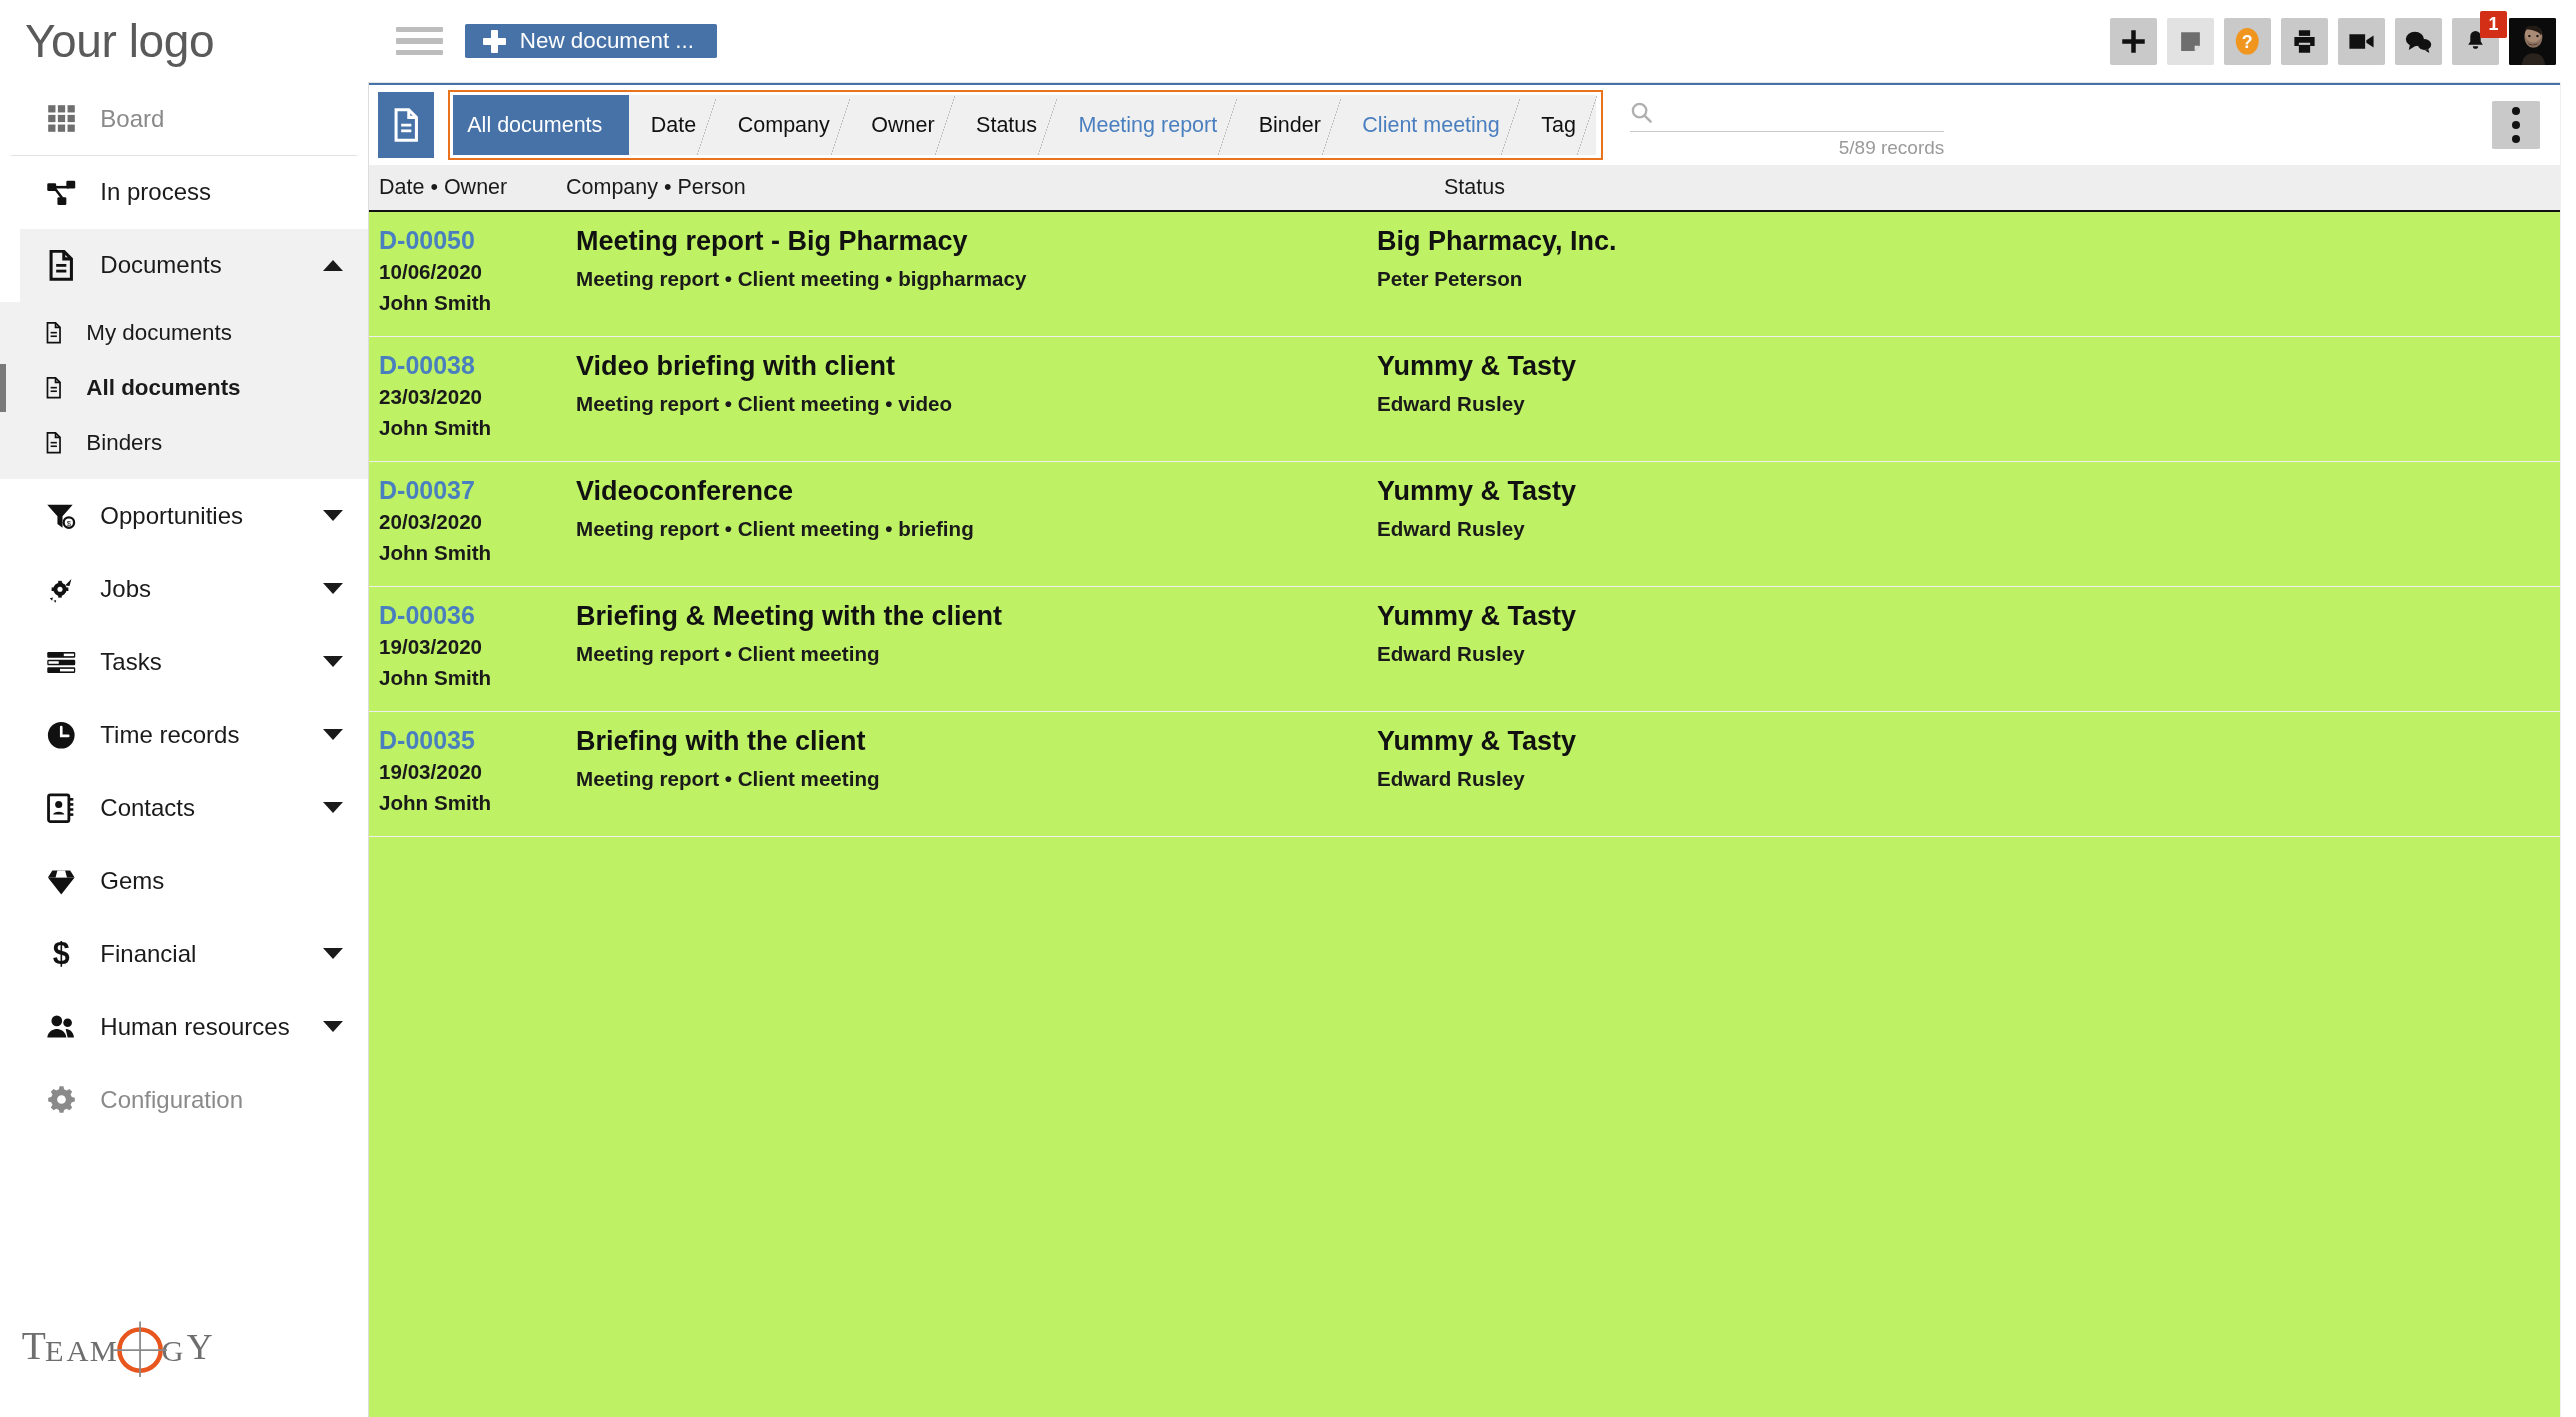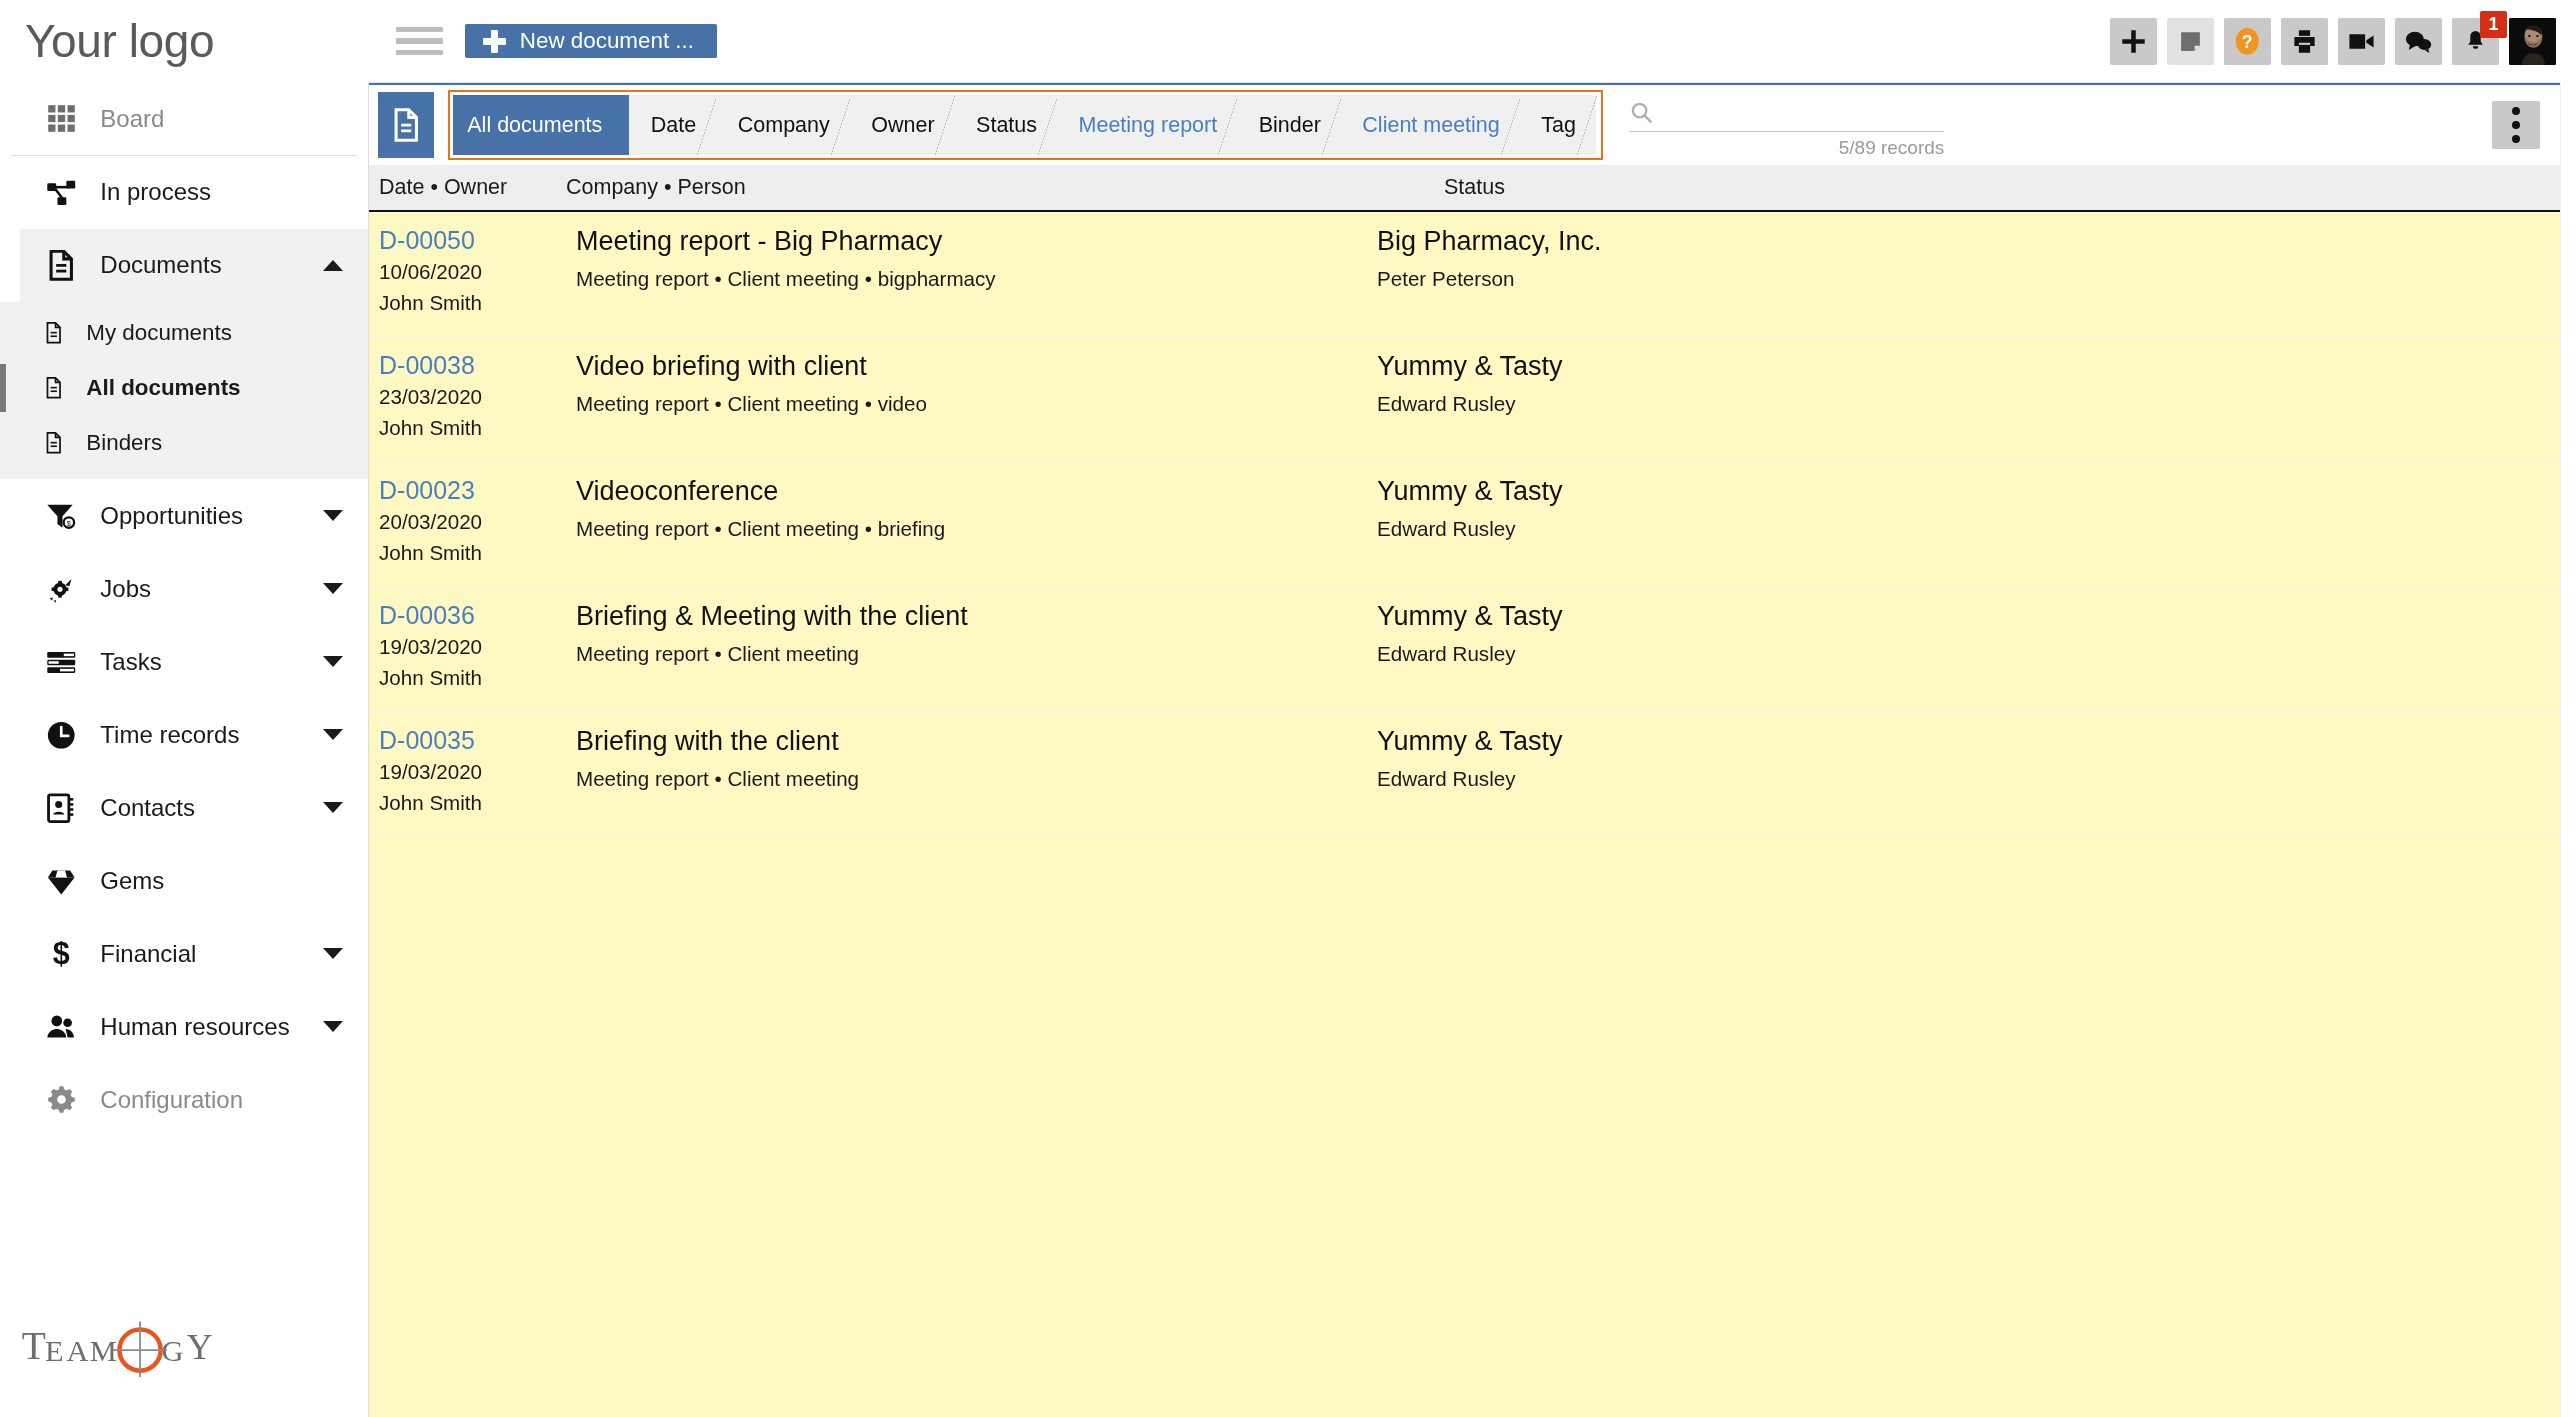--- a/index.html
+++ b/index.html
@@ -190,21 +190,21 @@
     background: #eeeeee; height: 47px;
     display: flex; align-items: center;
     border-bottom: 2.7px solid #111;
     font-size: 21.5px; color: #1a1a1a;
   }
   .col-a { width: 197px; min-width: 197px; padding-left: 10px; }
   .col-b { flex: 1; padding-left: 10px; }
   .col-c { width: 878px; min-width: 878px; }
   .col-d { width: 305px; min-width: 305px; }
 
-  .rows { flex: 1; overflow: hidden; background:#fef9c3; }
+  .rows { flex: 1; overflow: hidden; background:#bef264;font-weight:bold; }
   .row {
     display: flex; padding: 11.7px 0 16px 0;
     border-bottom: 1.8px solid #f0f0f0;
     min-height: 125px;
   }
   .cell-date { width: 197px; min-width: 197px; padding-left: 10px; }
   .cell-subj { flex: 1; padding-left: 10px; }
   .cell-comp { width: 878px; min-width: 878px; }
   .cell-stat { width: 305px; min-width: 305px; }
 
@@ -638,21 +638,21 @@
         </div>
         <div class="cell-comp">
           <div class="company">Yummy &amp; Tasty</div>
           <div class="person">Edward Rusley</div>
         </div>
         <div class="cell-stat"></div>
       </div>
 
       <div class="row">
         <div class="cell-date">
-          <div class="doc-id">D-00023</div>
+          <div class="doc-id">D-00037</div>
           <div class="meta">20/03/2020</div>
           <div class="meta">John Smith</div>
         </div>
         <div class="cell-subj">
           <div class="subject">Videoconference</div>
           <div class="subtags">Meeting report • Client meeting • briefing</div>
         </div>
         <div class="cell-comp">
           <div class="company">Yummy &amp; Tasty</div>
           <div class="person">Edward Rusley</div>

